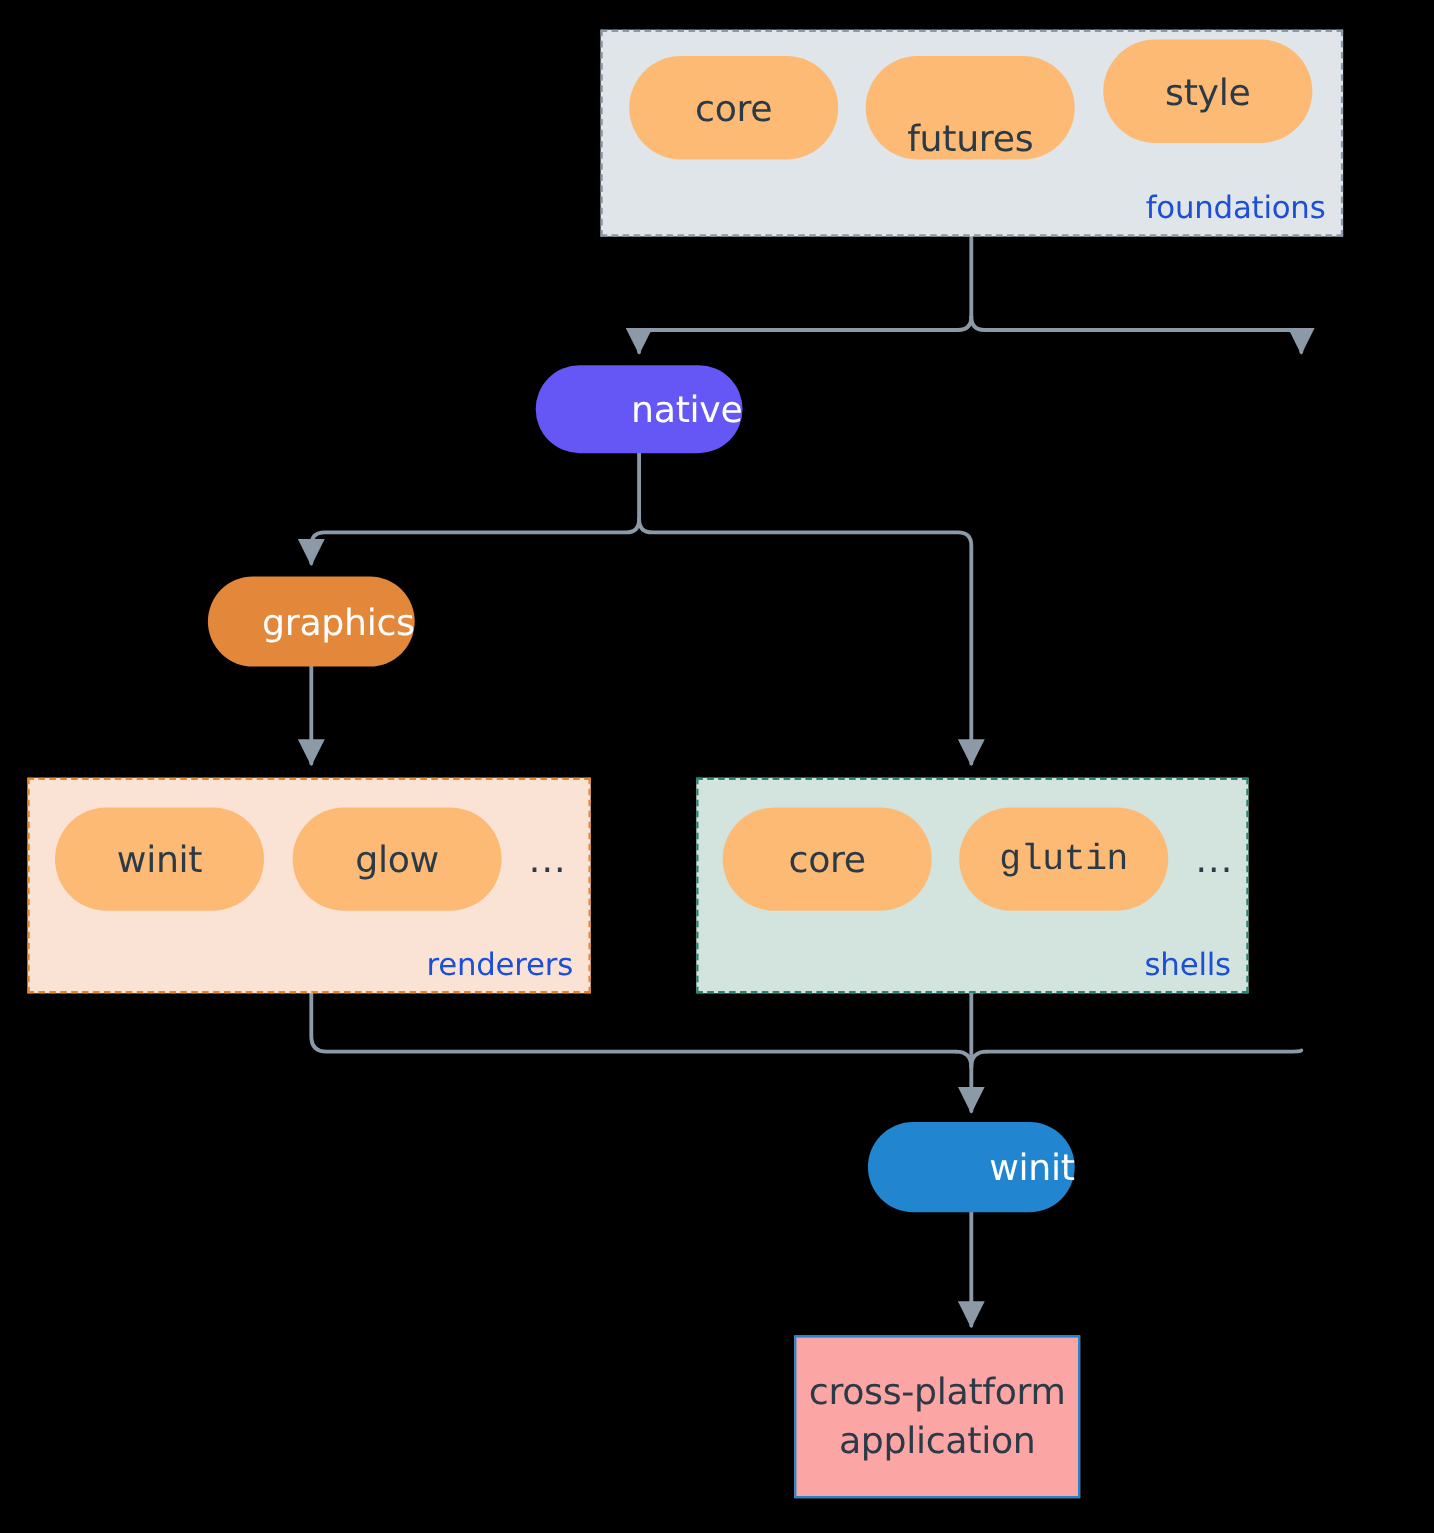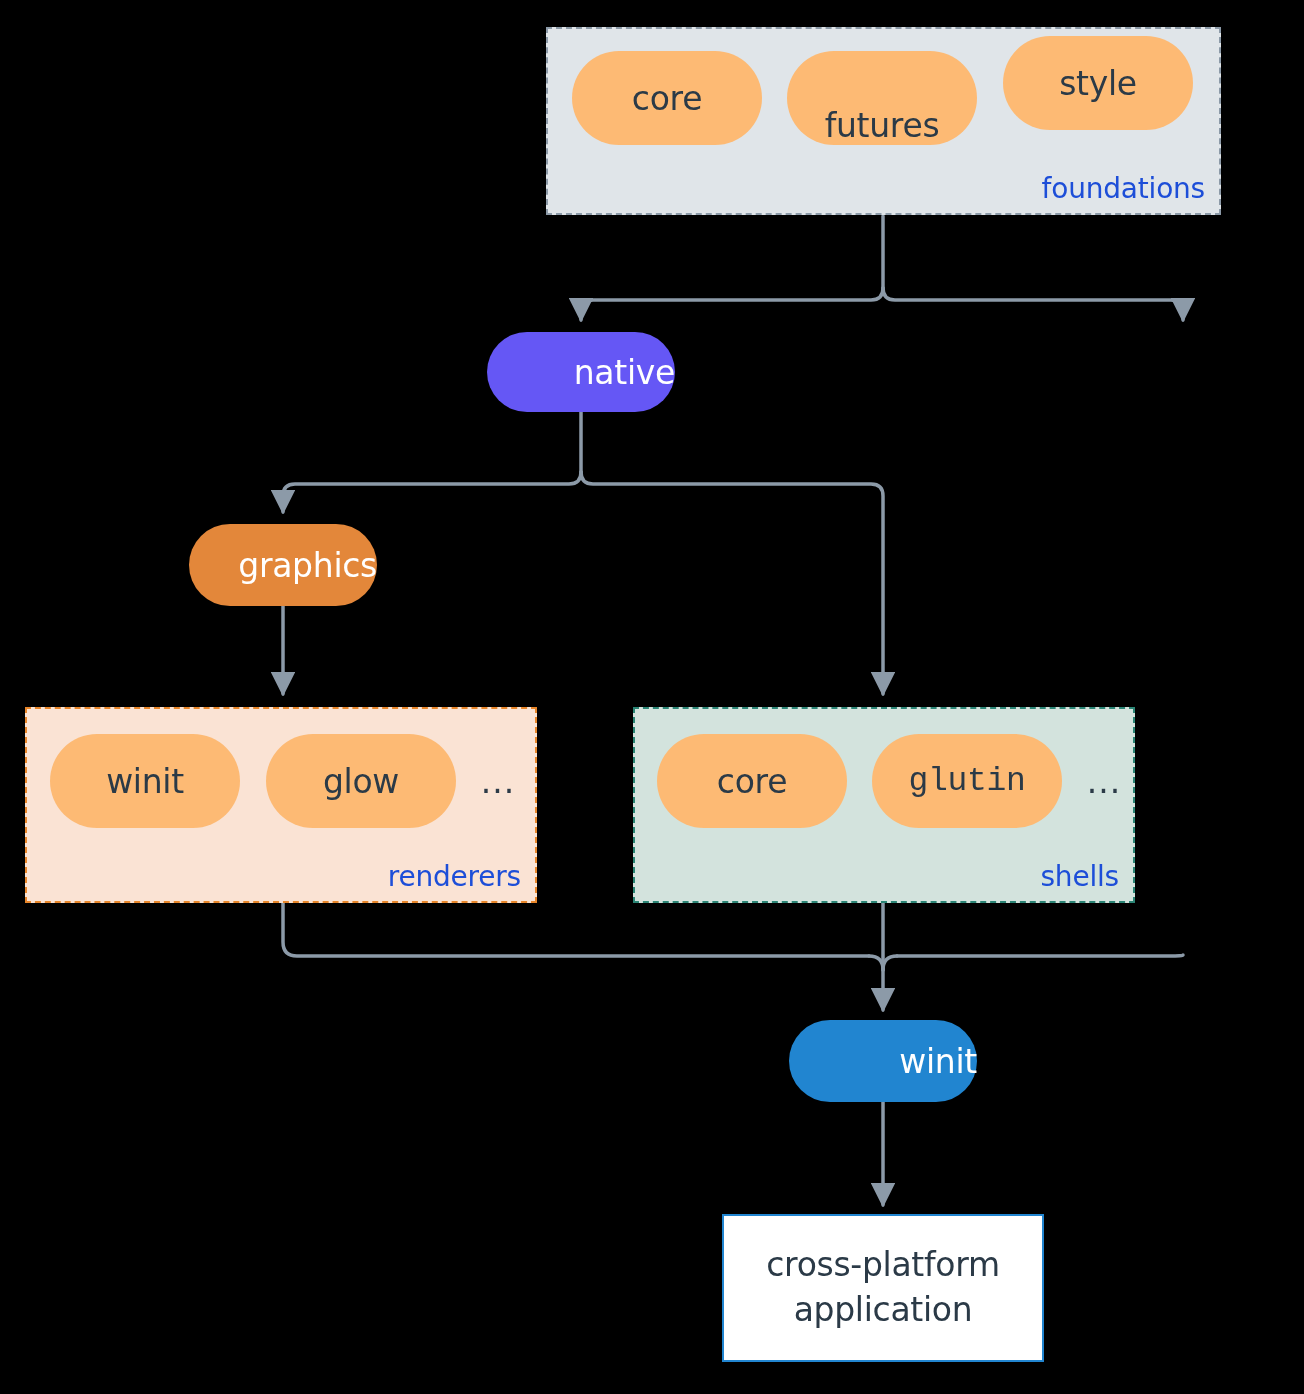--- a/index.html
+++ b/index.html
@@ -169,19 +169,19 @@
   </div>
   <div class="pill pill-white" style="left:872px; top:734px; width:190px; height:94px;font-family:Liberation Mono, monospace;">
     <span>glutin</span>
   </div>
   <div class="ellipsis" style="left:1082px; top:734px; width:44px; height:94px;">...</div>
 
   <div class="node" style="left:789px; top:1020px; width:188px; height:82px; background:#2185d0;">
     <span>winit</span>
   </div>
 
-  <div class="rect-box" style="left:722px; top:1214px; width:322px; height:148px;
-              background:#ffffff; border:2.5px solid #2185d0; color:#2b3a47;">
+  <div class="rect-box" style="left:722px; top:1214px; width:260px; height:148px;
+              background:#fca5a5; border:2.5px solid #2185d0; color:#2b3a47;">
     <div>cross-platform</div>
     <div>application</div>
   </div>
 
 </div>
 
 </body></html>

